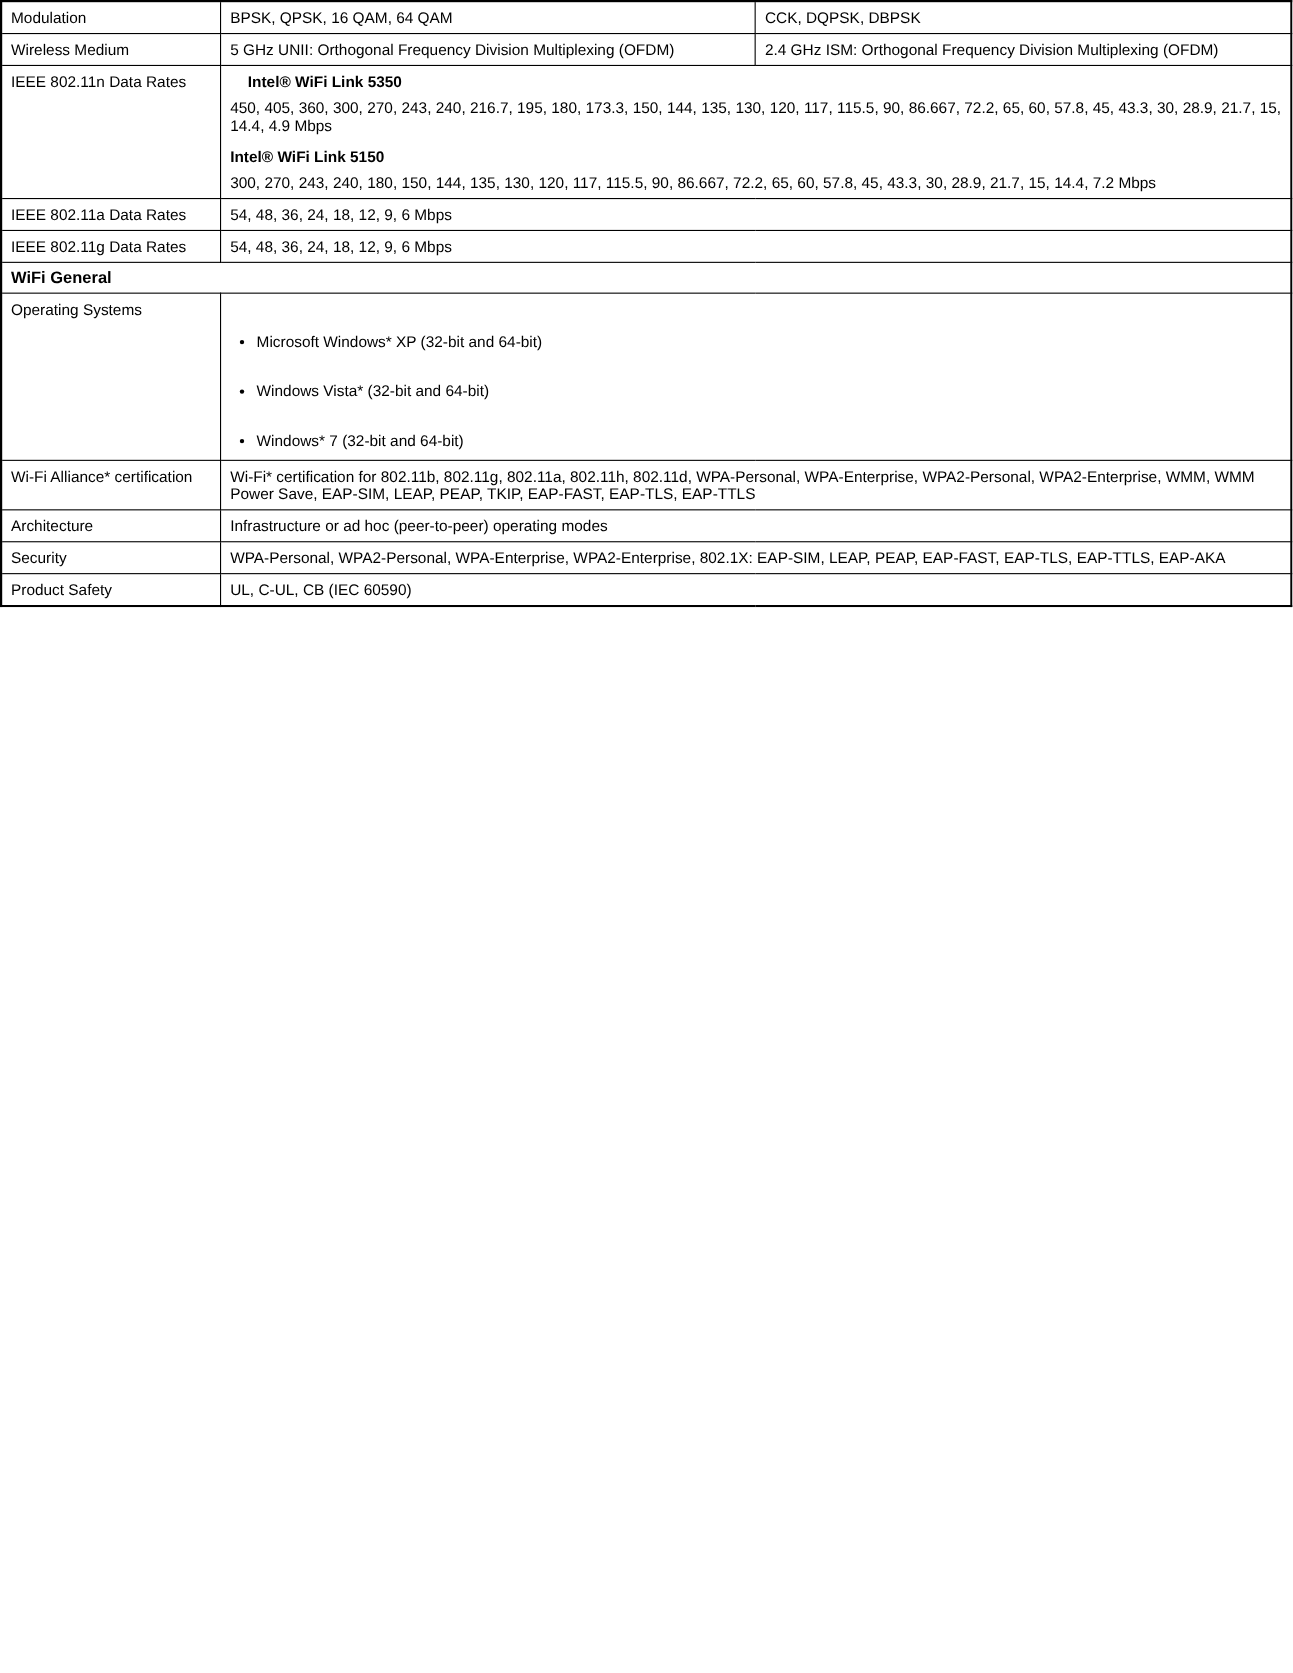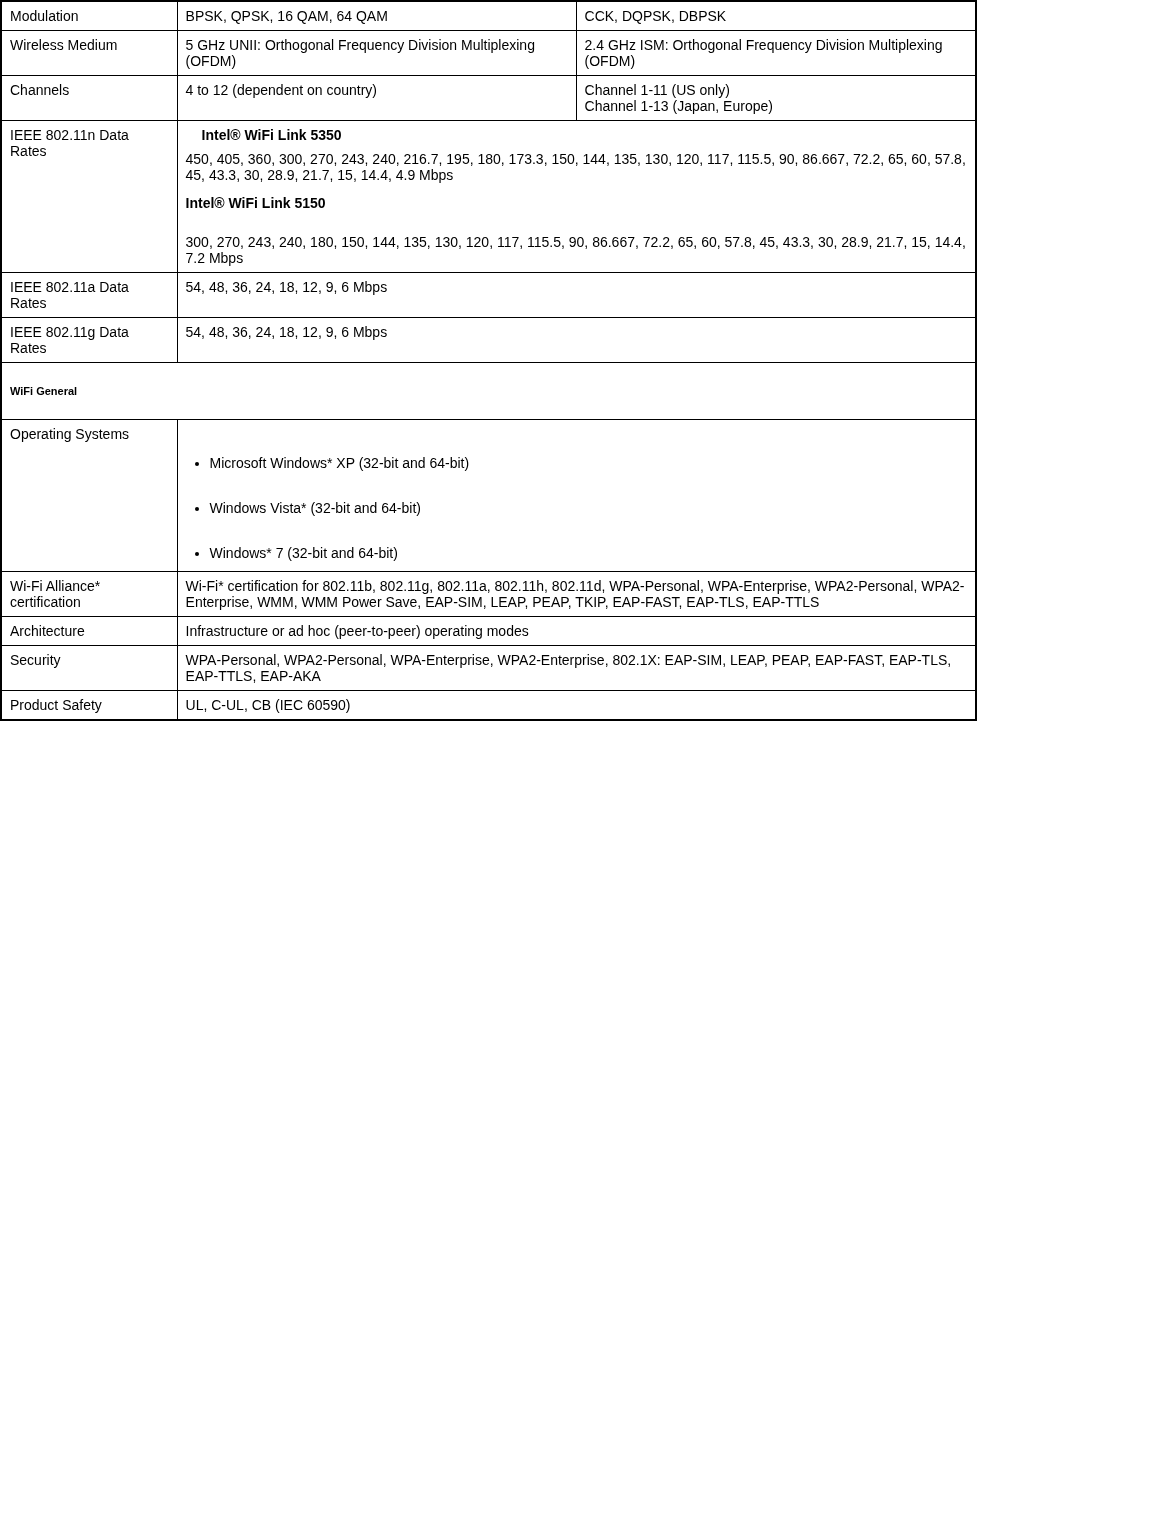--- a/index.html
+++ b/index.html
@@ -7,43 +7,43 @@
       margin: 0;
       padding: 0;
     }
     body {
       font-family: Arial, sans-serif;
       font-size: 14px;
       background: #fff;
       color: #000;
     }
     .main-table {
-      width: 977px;
+      width: 1175px;
       border-collapse: collapse;
       border: 2px solid #000;
     }
     .main-table td, .main-table th {
       border: 1px solid #000;
       padding: 6px 8px;
       vertical-align: top;
     }
     .col-label {
       width: 200px;
       font-weight: normal;
     }
     .col-val1 {
       width: 487px;
     }
     .col-val2 {
       width: 488px;
     }
     .section-header td {
       font-weight: bold;
-      font-size: 11px;
-      padding: 22px 8px;
+      font-size: 15px;
+      padding: 5px 8px;
     }
     ul.os-list {
       list-style: disc;
       padding-left: 24px;
     }
     ul.os-list li {
       margin-bottom: 4px;
       margin-top: 29px;
     }
   </style>
@@ -56,30 +56,25 @@
         <td class="col-label">Modulation</td>
         <td class="col-val1">BPSK, QPSK, 16 QAM, 64 QAM</td>
         <td class="col-val2">CCK, DQPSK, DBPSK</td>
       </tr>
       <tr>
         <td class="col-label">Wireless Medium</td>
         <td class="col-val1">5 GHz UNII: Orthogonal Frequency Division Multiplexing (OFDM)</td>
         <td class="col-val2">2.4 GHz ISM: Orthogonal Frequency Division Multiplexing (OFDM)</td>
       </tr>
       <tr>
-        <td class="col-label">Channels</td>
-        <td class="col-val1">4 to 12 (dependent on country)</td>
-        <td class="col-val2">Channel 1-11 (US only)<br>Channel 1-13 (Japan, Europe)</td>
-      </tr>
-      <tr>
         <td class="col-label">IEEE 802.11n Data Rates</td>
         <td colspan="2">
           <p style="font-weight: bold; margin-bottom: 8px; margin-left: 16px;">Intel® WiFi Link 5350</p>
           <p>450, 405, 360, 300, 270, 243, 240, 216.7, 195, 180, 173.3, 150, 144, 135, 130, 120, 117, 115.5, 90, 86.667, 72.2, 65, 60, 57.8, 45, 43.3, 30, 28.9, 21.7, 15, 14.4, 4.9 Mbps</p>
-          <p style="font-weight: bold; margin-bottom: 23px; margin-top: 12px;">Intel® WiFi Link 5150</p>
+          <p style="font-weight: bold; margin-bottom: 8px; margin-top: 12px;">Intel® WiFi Link 5150</p>
           <p>300, 270, 243, 240, 180, 150, 144, 135, 130, 120, 117, 115.5, 90, 86.667, 72.2, 65, 60, 57.8, 45, 43.3, 30, 28.9, 21.7, 15, 14.4, 7.2 Mbps</p>
         </td>
       </tr>
       <tr>
         <td class="col-label">IEEE 802.11a Data Rates</td>
         <td colspan="2">54, 48, 36, 24, 18, 12, 9, 6 Mbps</td>
       </tr>
       <tr>
         <td class="col-label">IEEE 802.11g Data Rates</td>
         <td colspan="2">54, 48, 36, 24, 18, 12, 9, 6 Mbps</td>

